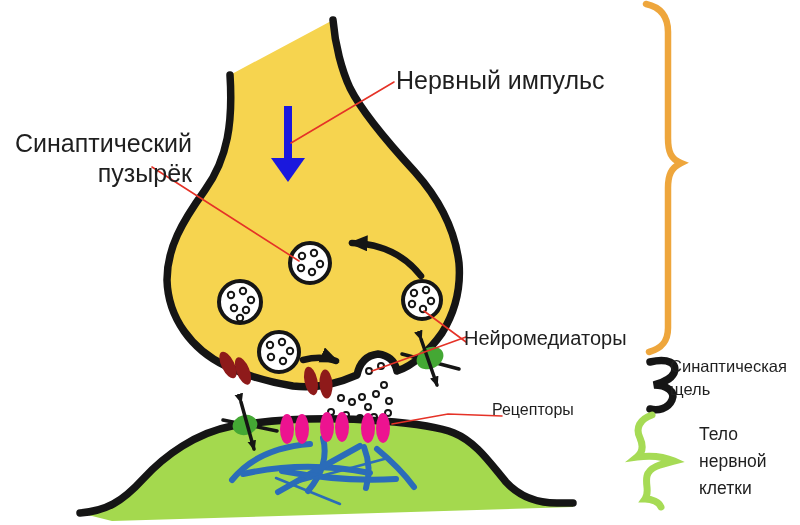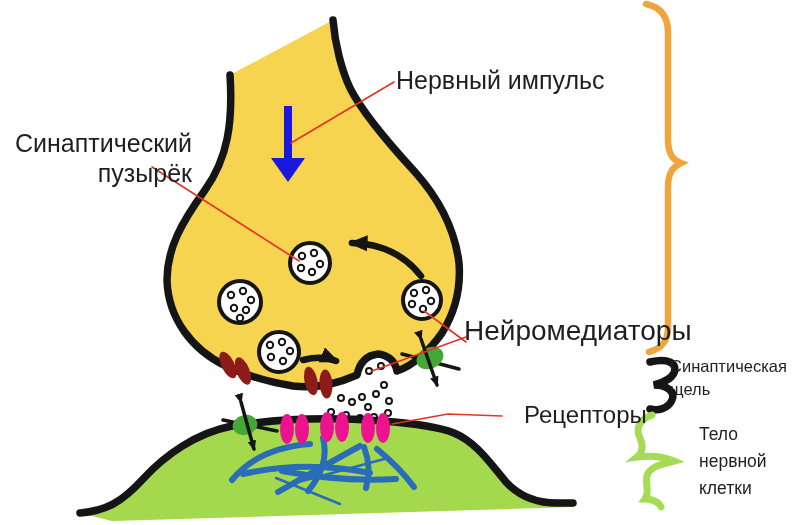--- a/index.html
+++ b/index.html
@@ -4,22 +4,22 @@
 <style>
   html,body{margin:0;padding:0;background:#ffffff;}
   .stage{
     position:relative;width:800px;height:525px;background:#ffffff;overflow:hidden;
     font-family:"Liberation Sans","DejaVu Sans",sans-serif;color:#1f1f1f;
   }
   .stage svg{position:absolute;left:0;top:0;}
   .lbl{position:absolute;white-space:nowrap;color:#1f1f1f;}
   .lbl-nerve{left:396px;top:66px;font-size:25px;}
   .lbl-vesicle{left:0px;top:128px;width:192px;text-align:right;font-size:25px;line-height:30px;}
-  .lbl-neuro{left:464px;top:315px;font-size:28px;}
-  .lbl-receptors{left:524px;top:401px;font-size:24px;text-align:right;}
+  .lbl-neuro{left:464px;top:327px;font-size:20px;}
+  .lbl-receptors{left:492px;top:401px;font-size:16px;text-align:right;}
   .lbl-terminal{left:699px;top:151px;font-size:19px;}
   .lbl-cleft{left:670px;top:355px;width:130px;font-size:16.5px;line-height:23px;}
   .lbl-cellbody{left:699px;top:421px;font-size:17.5px;line-height:27px;}
   .outline{fill:none;stroke:#151515;stroke-linecap:round;stroke-linejoin:round;}
   .redline{fill:none;stroke:#e53227;stroke-width:1.6px;stroke-linecap:round;}
   .vdot{fill:#ffffff;stroke:#151515;stroke-width:2px;}
   .cyto{fill:none;stroke:#2b6cb9;stroke-linecap:round;}
   .dblarrow{fill:none;stroke:#151515;stroke-width:3.5px;stroke-linecap:round;}
 </style>
 </head>

